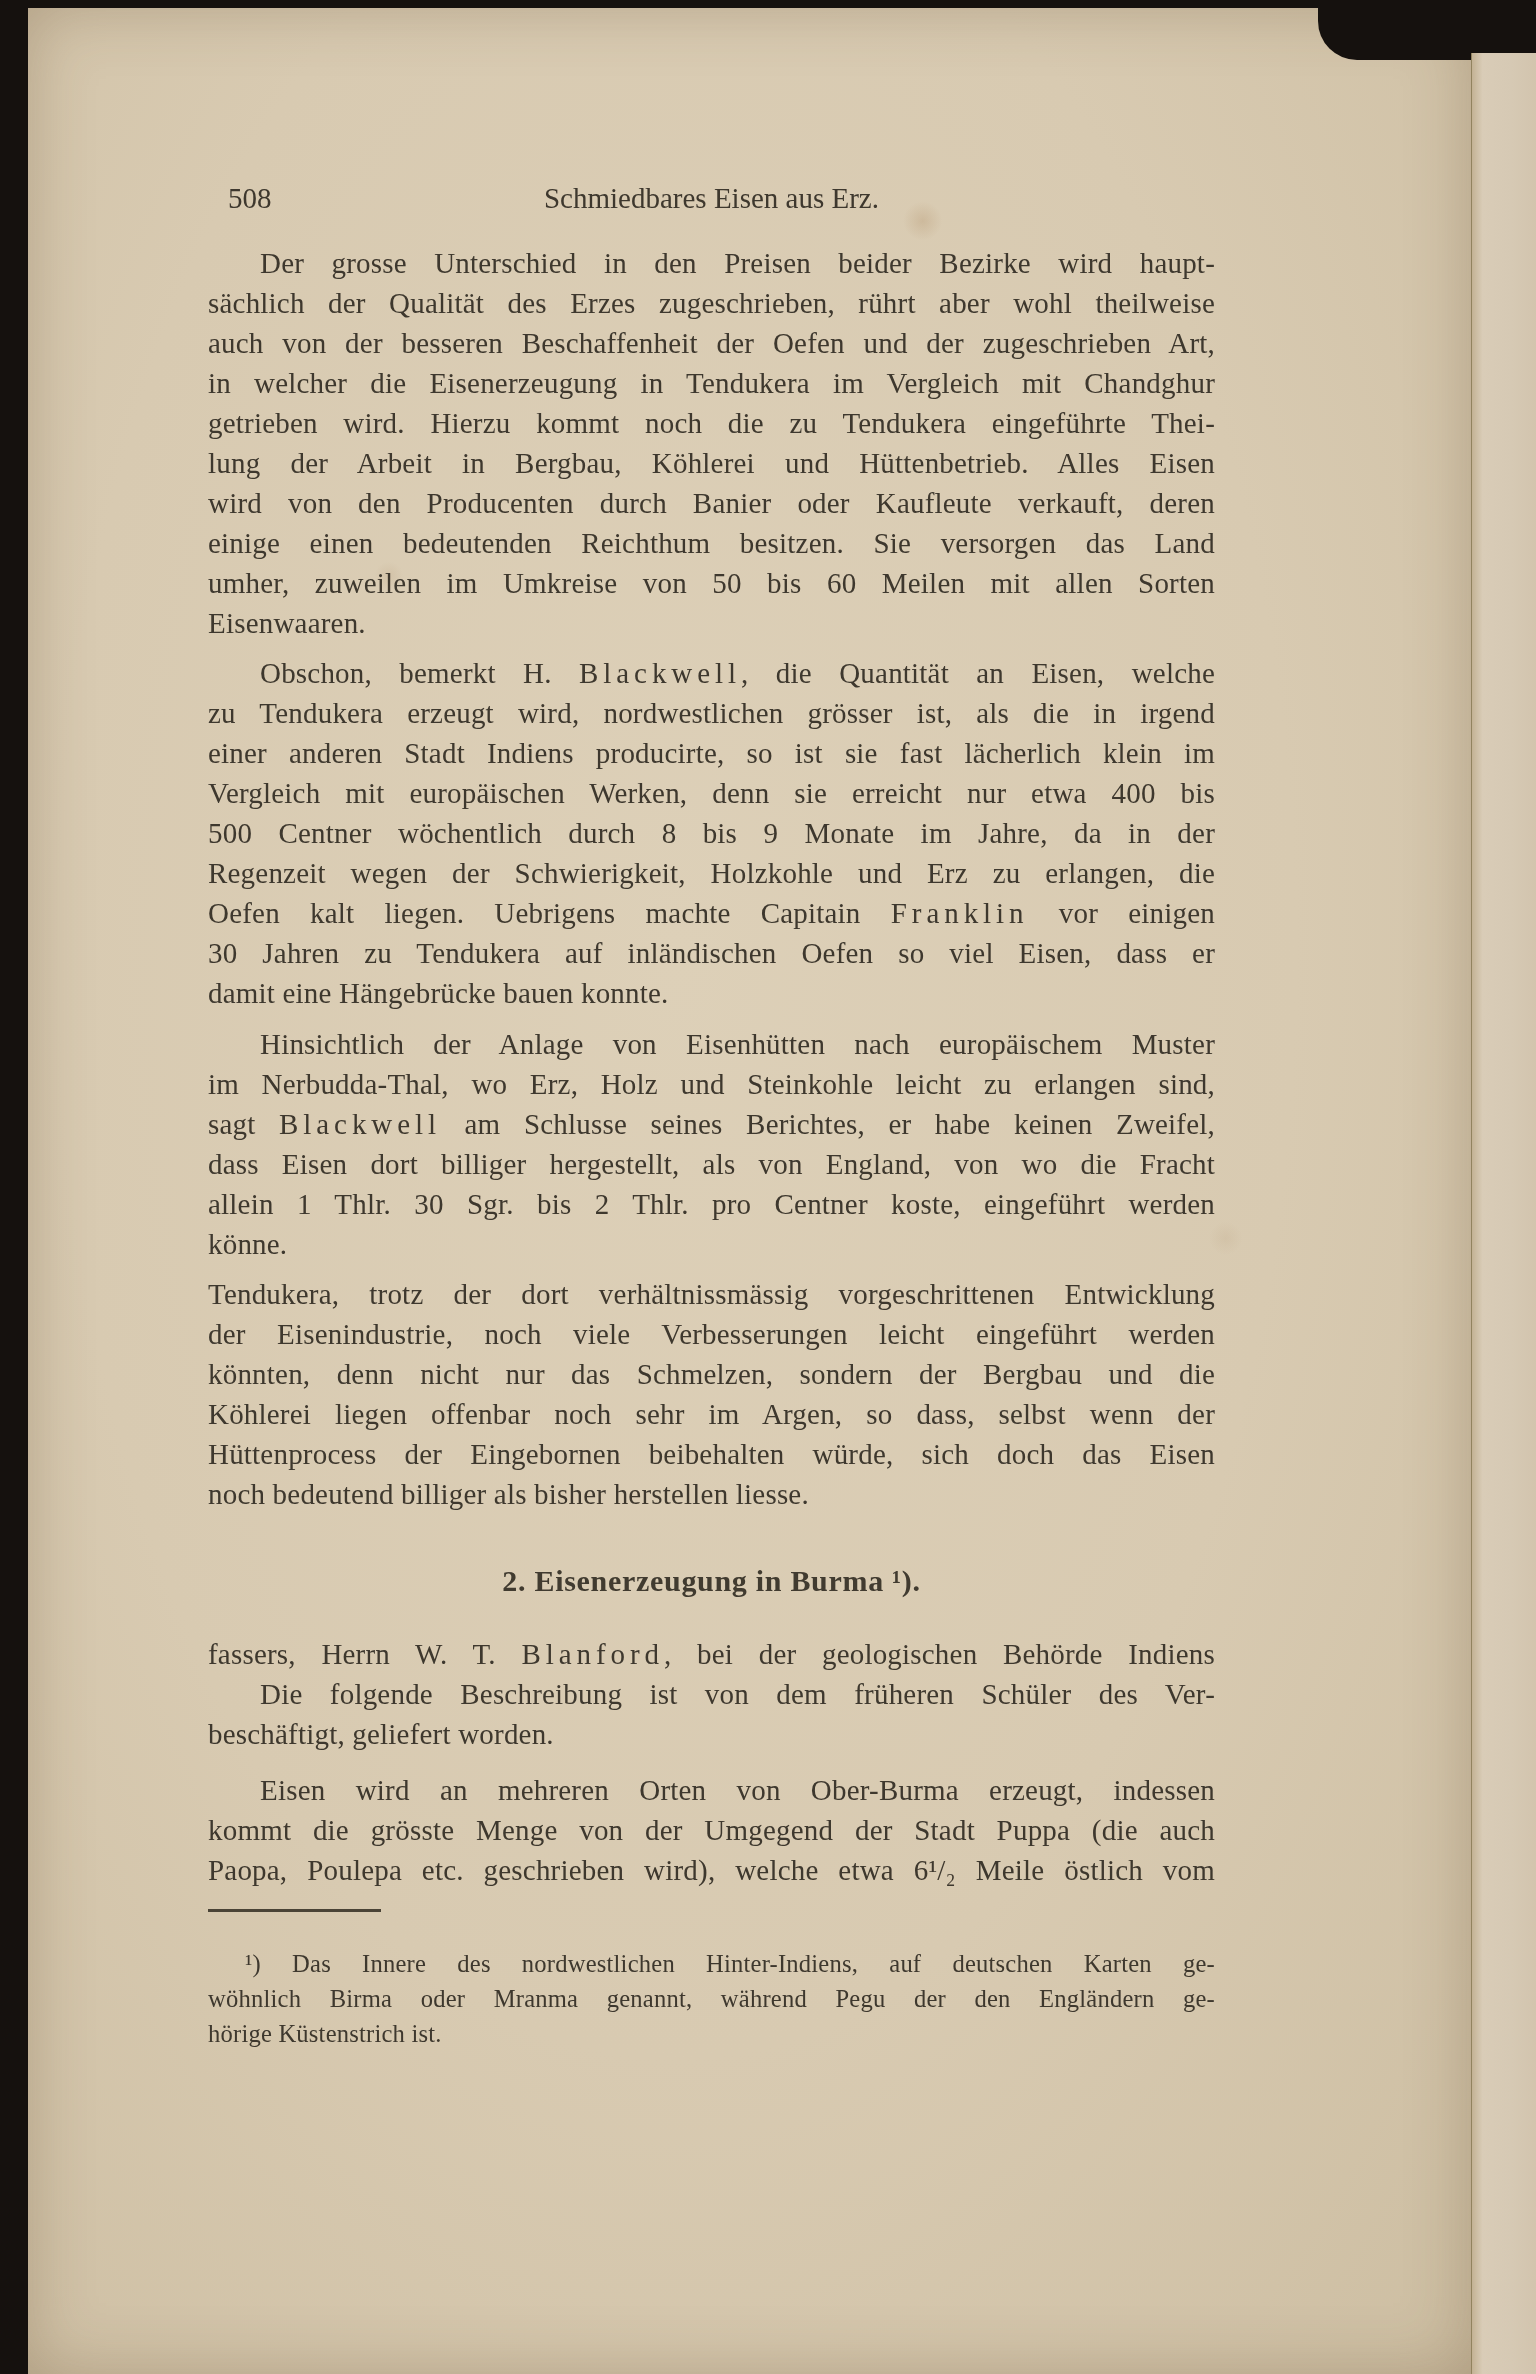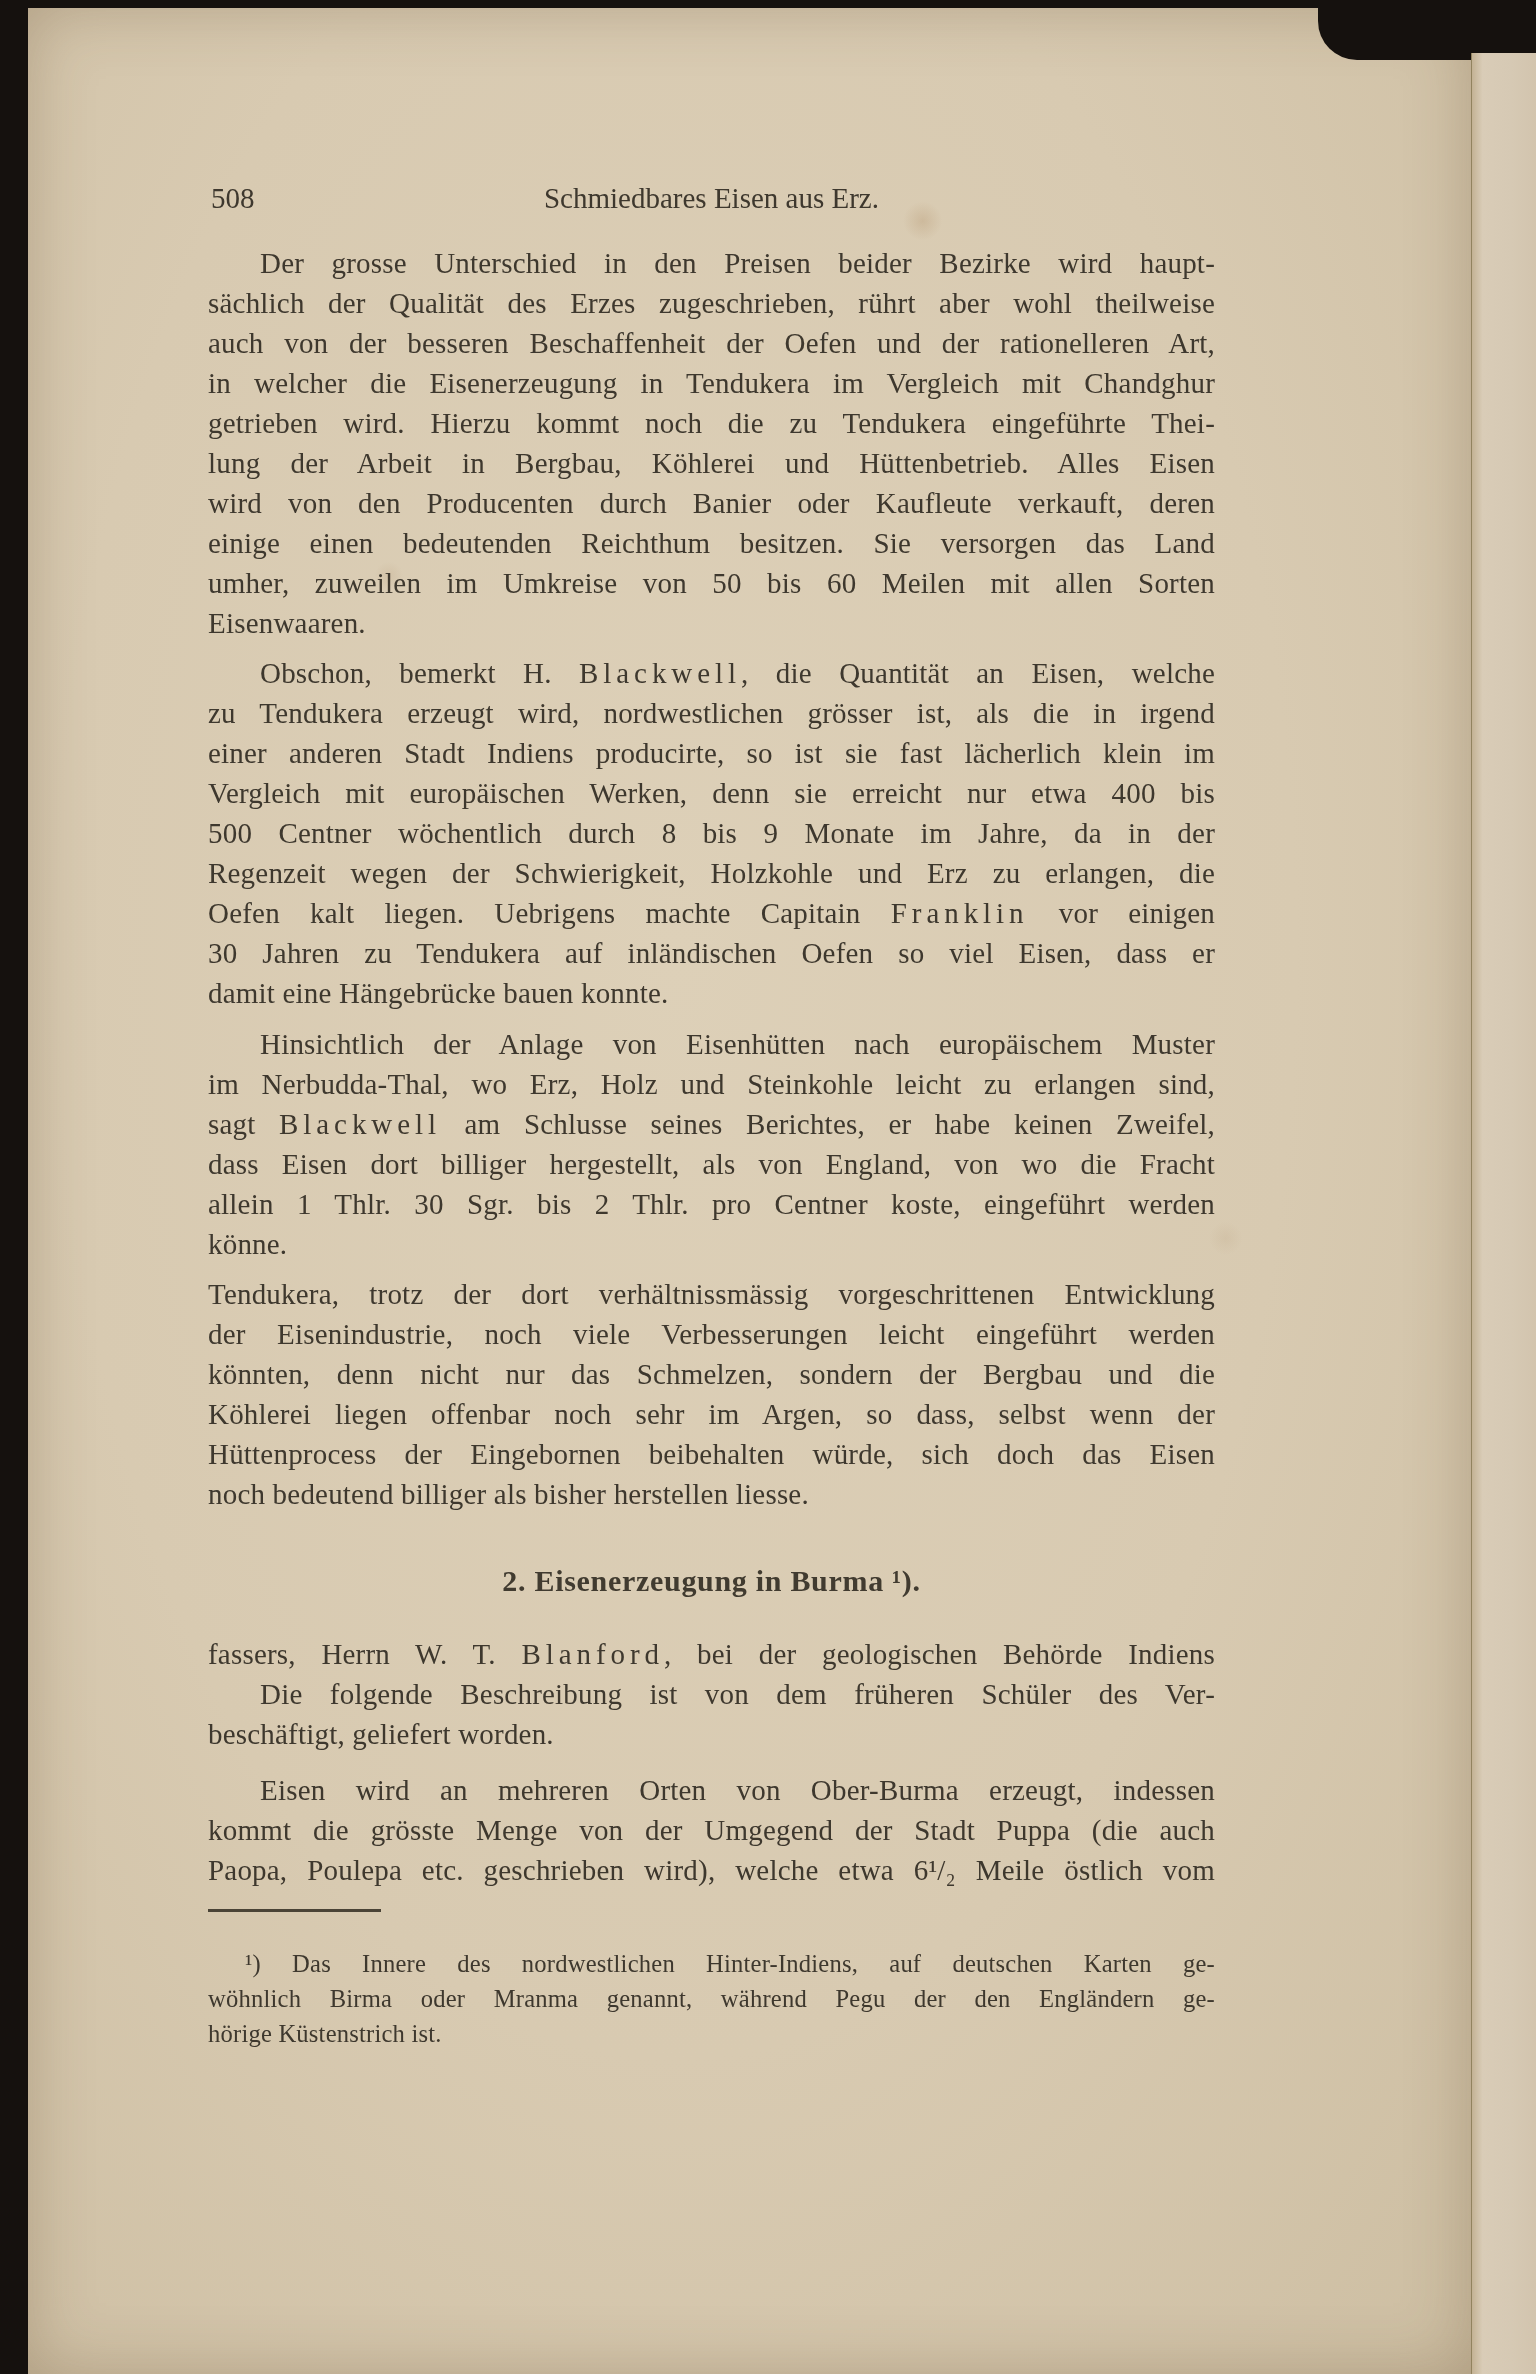--- a/index.html
+++ b/index.html
@@ -36,21 +36,21 @@
     position: absolute; left: 180px; top: 0; width: 1007px;
     color: #3e382e;
   }
   .header {
     position: relative;
     margin-top: 170px;
     height: 41px; line-height: 41px;
     font-size: 29px;
     text-align: center;
   }
-  .pagenum { position: absolute; left: 3px; top: 0; }
+  .pagenum { position: absolute; left: 20px; top: 0; }
   .para { margin: 0; }
   #p1 { margin-top: 24px; }
   #p2, #p3, #p4 { margin-top: 10.2px; }
   .line {
     font-size: 29px;
     line-height: 40px;
     text-align: justify;
     text-align-last: justify;
     letter-spacing: 0.2px;
   }
@@ -90,21 +90,21 @@
   <div class="content">
 
     <div class="header">
       <span class="pagenum">508</span>
       <span>Schmiedbares Eisen aus Erz.</span>
     </div>
 
     <div class="para" id="p1">
       <div class="line first js-emph">Der grosse Unterschied in den Preisen beider Bezirke wird haupt-</div>
       <div class="line js-emph">sächlich der Qualität des Erzes zugeschrieben, rührt aber wohl theilweise</div>
-      <div class="line js-emph">auch von der besseren Beschaffenheit der Oefen und der rationelleren Art,</div>
+      <div class="line js-emph">auch von der besseren Beschaffenheit der Oefen und der zugeschrieben Art,</div>
       <div class="line js-emph">in welcher die Eisenerzeugung in Tendukera im Vergleich mit Chandghur</div>
       <div class="line js-emph">getrieben wird.  Hierzu kommt noch die zu Tendukera eingeführte Thei-</div>
       <div class="line js-emph">lung der Arbeit in Bergbau, Köhlerei und Hüttenbetrieb.  Alles Eisen</div>
       <div class="line js-emph">wird von den Producenten durch Banier oder Kaufleute verkauft, deren</div>
       <div class="line js-emph">einige einen bedeutenden Reichthum besitzen.  Sie versorgen das Land</div>
       <div class="line js-emph">umher, zuweilen im Umkreise von 50 bis 60 Meilen mit allen Sorten</div>
       <div class="line last js-emph">Eisenwaaren.</div>
     </div>
 
     <div class="para" id="p2">

